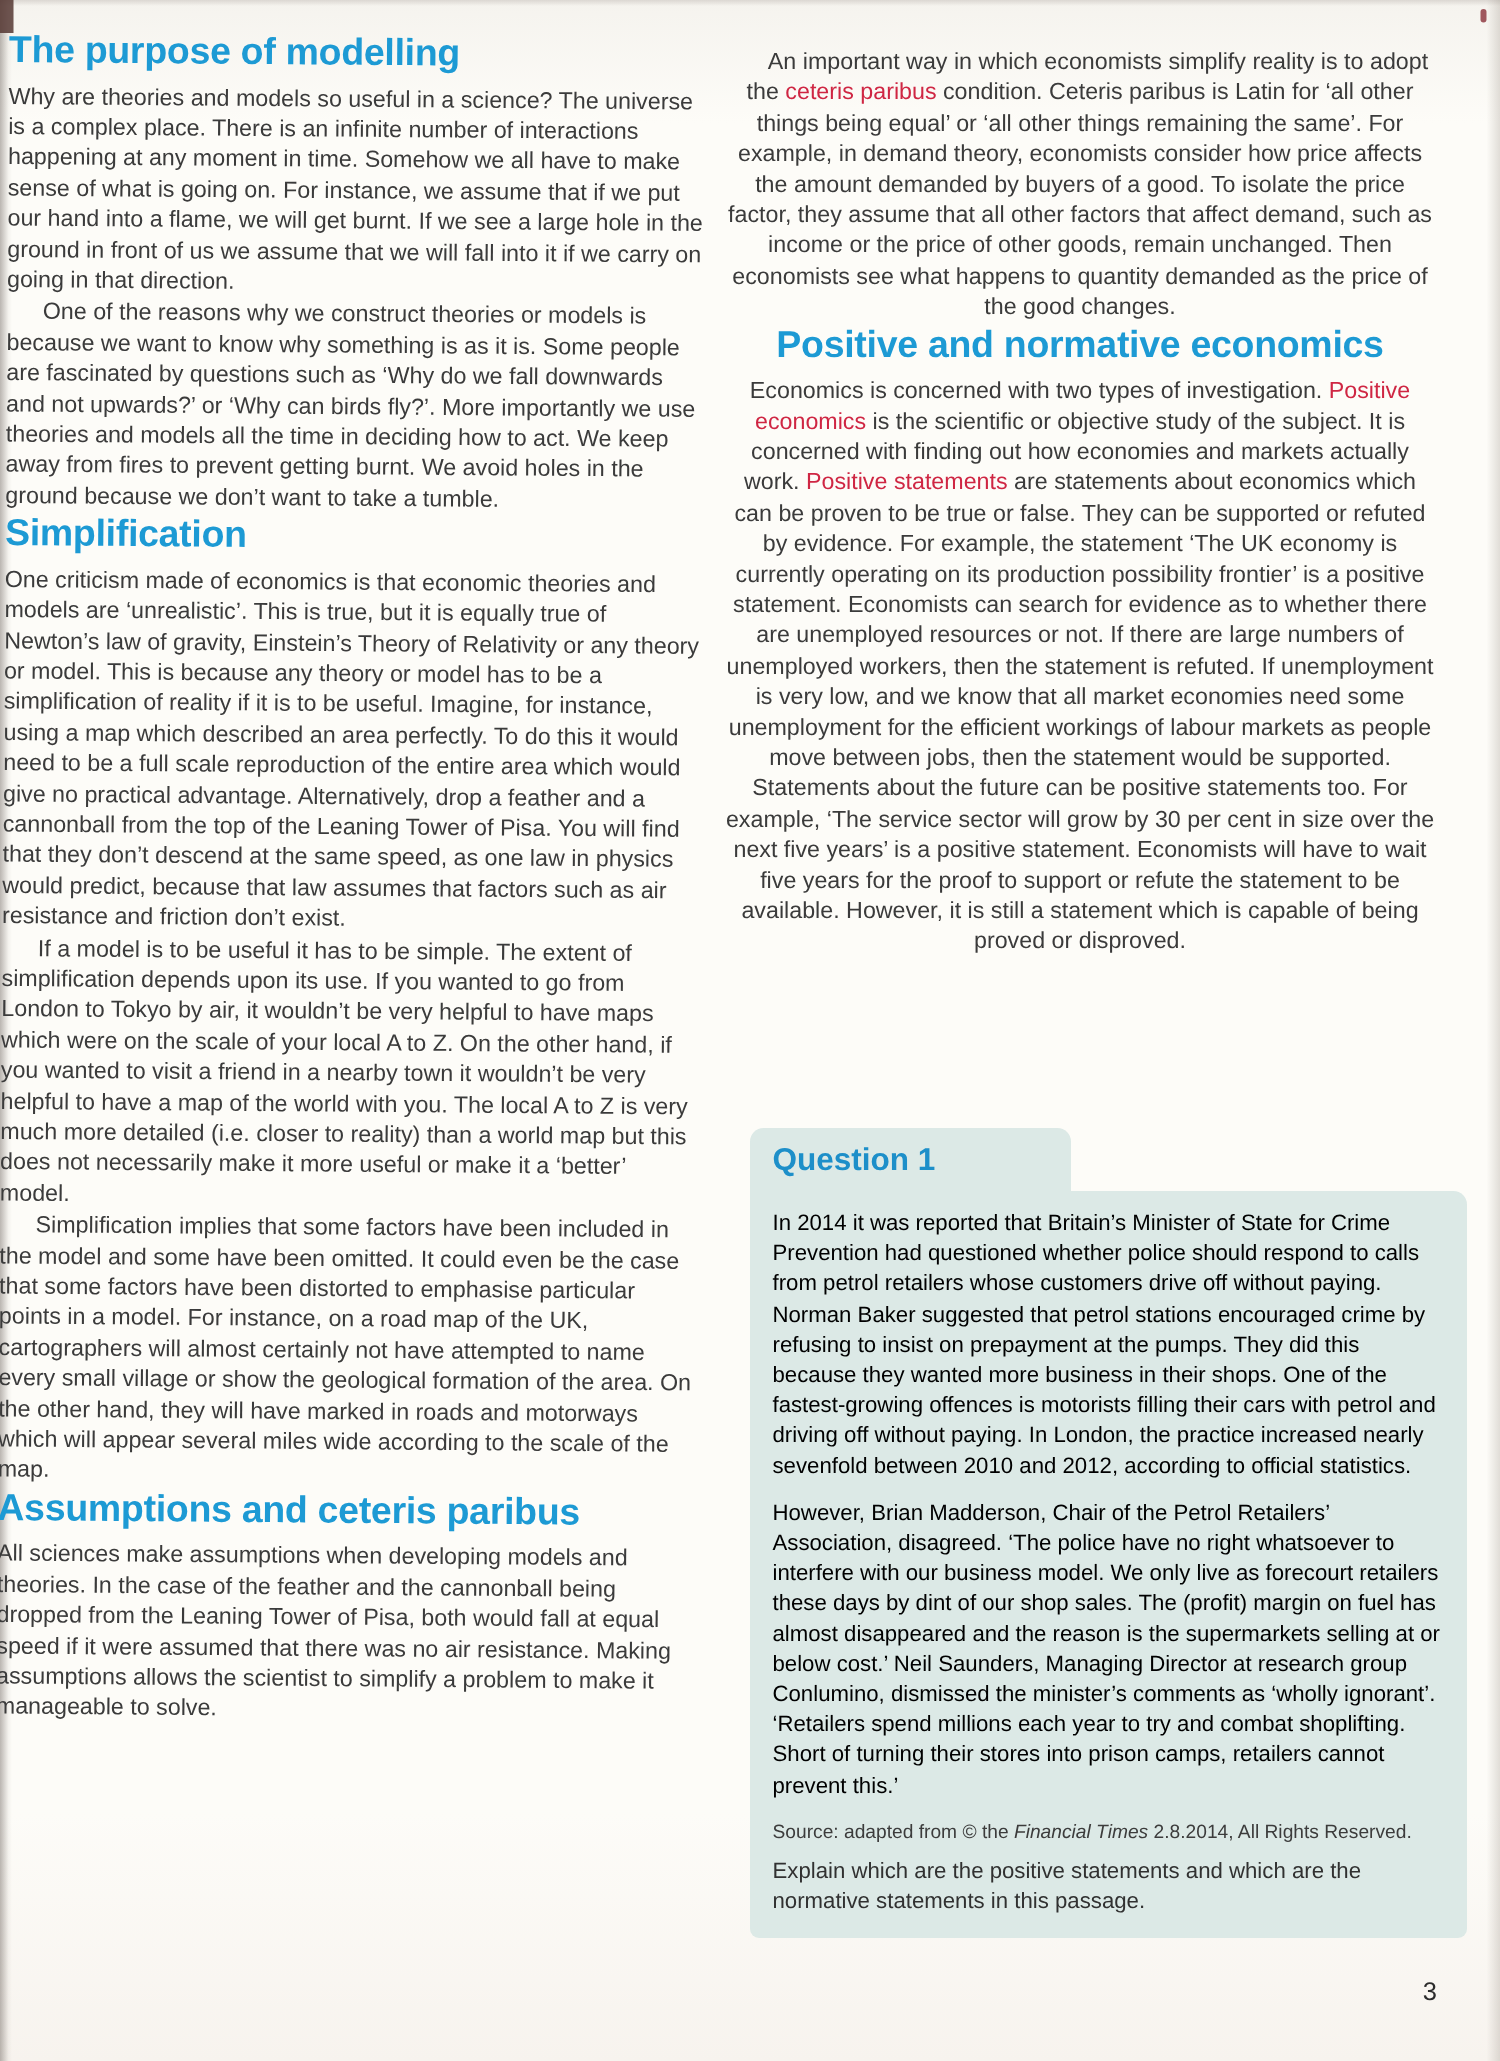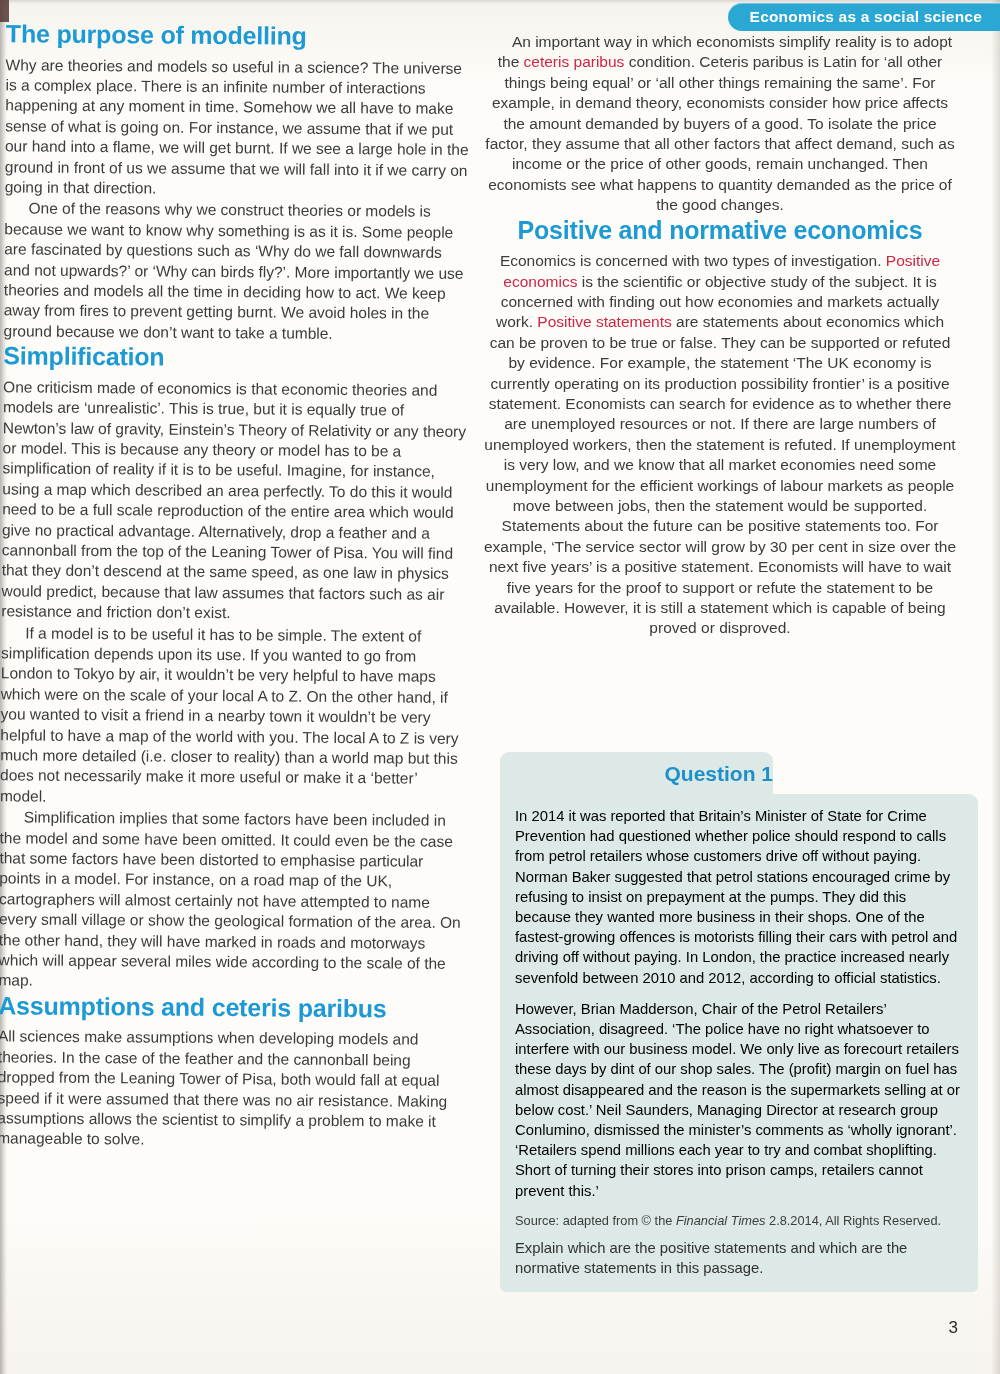--- a/index.html
+++ b/index.html
@@ -40,22 +40,22 @@
   h2.sec{font-size:25px;line-height:1.1;font-weight:bold;color:#1d9ad4;
     margin:0 0 7px 0;letter-spacing:-.2px;}
   .sec-gap{margin-top:17px;}
   p.body{font-size:15.5px;line-height:20.4px;margin:0 0 1px 0;color:#3b3b3b;}
   p.indent{text-indent:24px;}
   .seg-red{color:#cf2643;}
   .seg-italic{font-style:italic;}
 
   
   .qbox{position:absolute;left:500px;top:752px;width:478px;}
-  .qtab{width:273px;height:42px;background:#dcE9e6;background:#dce9e6;
-    border-radius:9px 9px 0 0;text-align:right;}
+  .qtab{width:214px;height:42px;background:#dcE9e6;background:#dce9e6;
+    border-radius:9px 9px 0 0;}
   .qtab .qtitle{font-size:21px;font-weight:bold;color:#1d8fc9;
     padding:10px 0 0 15px;display:block;}
   .qbody{background:#dce9e6;border-radius:0 9px 6px 6px;
     padding:12px 18px 14px 15px;margin-top:0;}
   .qbody p.qtext{font-size:14.8px;line-height:20.2px;color:#000000;margin:0 0 11px 0;}
   .qsource{font-size:12.8px;color:#3c3c3c;margin:12px 0 10px 0;}
   .qtask{font-size:14.8px;line-height:20.2px;color:#313131;margin:0;}
 
   .page-number{position:absolute;right:42px;top:1318px;font-size:17px;color:#2b2b2b;}
 </style>
@@ -63,21 +63,20 @@
 <body>
 
 <div class="page">
 
   <div class="scan-edge-top"></div>
   <div class="scan-edge-right"></div>
   <div class="scan-edge-left"></div>
   <div class="scan-corner"></div>
   <div class="scan-notch"></div>
 
-  <div class="badge">Economics as a social science</div>
 
   <div class="col-left">
     <h2 class="sec">The purpose of modelling</h2>
     <p class="body">Why are theories and models so useful in a science?  The universe is a complex place. There is an infinite number of interactions happening at any moment in time. Somehow we all have to make sense of what is going on. For instance, we assume that if we put our hand into a flame, we will get burnt.  If we see a large hole in the ground in front of us we assume that we will fall into it if we carry on going in that direction.</p>
     <p class="body indent">One of the reasons why we construct theories or models is because we want to know why something is as it is. Some people are fascinated by questions such as ‘Why do we fall downwards and not upwards?’ or ‘Why can birds fly?’. More importantly we use theories and models all the time in deciding how to act. We keep away from fires to prevent getting burnt. We avoid holes in the ground because we don’t want to take a tumble.</p>
 
     <h2 class="sec sec-gap">Simplification</h2>
     <p class="body">One criticism made of economics is that economic theories and models are ‘unrealistic’. This is true, but it is equally true of Newton’s law of gravity, Einstein’s Theory of Relativity or any theory or model. This is because any theory or model has to be a simplification of reality if it is to be useful. Imagine, for instance, using a map which described an area perfectly. To do this it would need to be a full scale reproduction of the entire area which would give no practical advantage. Alternatively, drop a feather and a cannonball from the top of the Leaning Tower of Pisa. You will find that they don’t descend at the same speed, as one law in physics would predict, because that law assumes that factors such as air resistance and friction don’t exist.</p>
     <p class="body indent">If a model is to be useful it has to be simple. The extent of simplification depends upon its use. If you wanted to go from London to Tokyo by air, it wouldn’t be very helpful to have maps which were on the scale of your local A to Z. On the other hand, if you wanted to visit a friend in a nearby town it wouldn’t be very helpful to have a map of the world with you. The local A to Z is very much more detailed (i.e. closer to reality) than a world map but this does not necessarily make it more useful or make it a ‘better’ model.</p>
     <p class="body indent">Simplification implies that some factors have been included in the model and some have been omitted. It could even be the case that some factors have been distorted to emphasise particular points in a model. For instance, on a road map of the UK, cartographers will almost certainly not have attempted to name every small village or show the geological formation of the area. On the other hand, they will have marked in roads and motorways which will appear several miles wide according to the scale of the map.</p>

